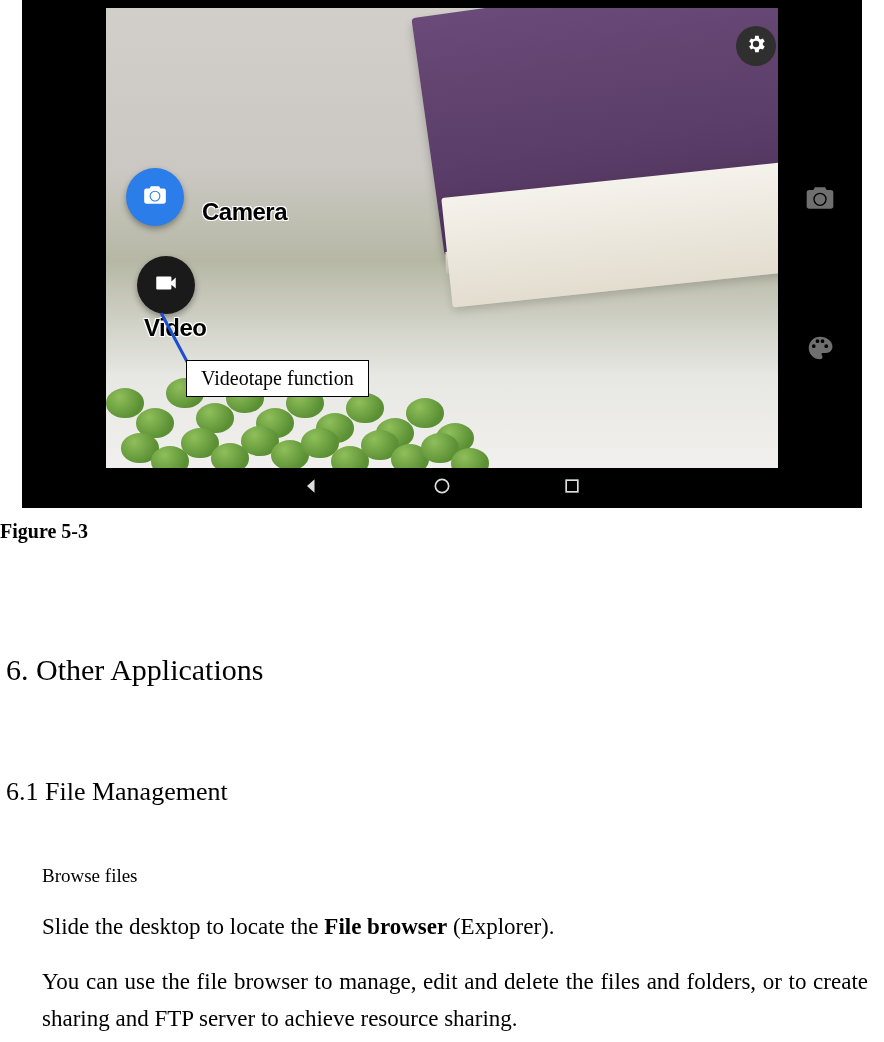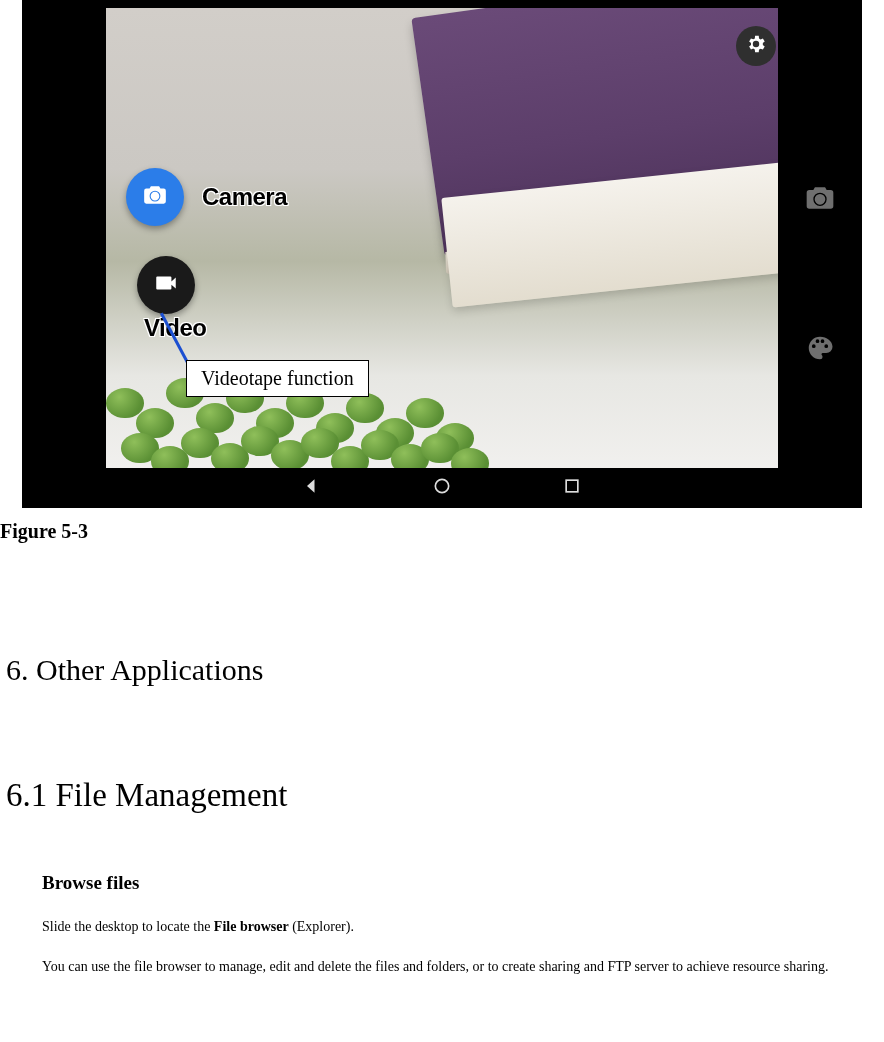--- a/index.html
+++ b/index.html
@@ -106,21 +106,21 @@
     border-radius: 50%;
     display: flex; align-items: center; justify-content: center;
   }
   .gear-btn svg { width: 22px; height: 22px; fill: #fff; }
 
   
   .opt-row {
     position: absolute;
     display: flex; align-items: center;
   }
-  .opt-camera { left: 20px; top: 160px; }
+  .opt-camera { left: 20px; top: 160px; align-items: flex-end; }
   .opt-video  { left: 20px; top: 248px; flex-direction: column; }
   .circle-btn {
     width: 58px; height: 58px;
     border-radius: 50%;
     display: flex; align-items: center; justify-content: center;
     box-shadow: 0 3px 6px rgba(0,0,0,.35);
   }
   .circle-blue { background: #2b7de9; }
   .circle-black { background: #1a1a1a; }
   .circle-btn svg { width: 26px; height: 26px; fill: #fff; }
@@ -177,35 +177,35 @@
   
   .doc {
     margin: 110px 6px 0 6px;
   }
   .h1 {
     font-size: 30px;
     font-weight: normal;
     margin-bottom: 90px;
   }
   .h2 {
-    font-size: 33px;
+    font-size: 26px;
     font-weight: normal;
     margin-bottom: 58px;
   }
   .indent {
     margin-left: 36px;
     margin-right: 10px;
   }
   .sub-head {
     font-size: 19px;
-    font-weight: bold;
+    font-weight: normal;
     margin-bottom: 22px;
   }
   .para {
-    font-size: 14px;
+    font-size: 23px;
     line-height: 1.6;
     margin-bottom: 18px;
     text-align: justify;
   }
   .bold { font-weight: bold; }
 </style>
 </head>
 <body>
 
 <div class="device-frame">

